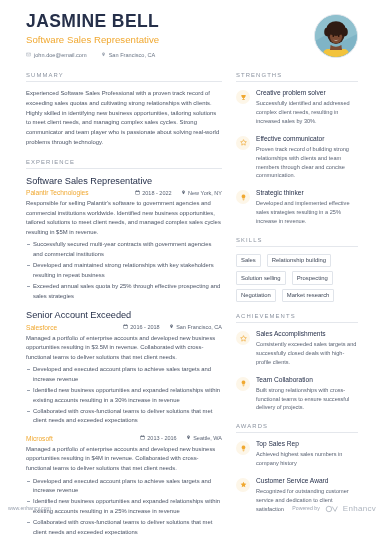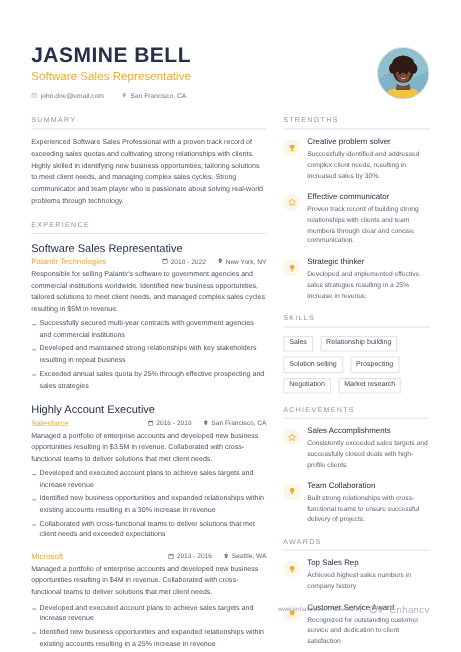--- a/index.html
+++ b/index.html
@@ -6,21 +6,21 @@
   html, body {
     width: 384px; height: 543px;
     background: #ffffff;
     font-family: "Liberation Sans", sans-serif;
     color: #2f3a4e;
     overflow: hidden;
   }
   .page { position: relative; width: 384px; height: 543px; background: #fff; }
 
   
-  .header { display: flex; align-items: center; padding: 37px 26px 0 26px; }
+  .header { display: flex; align-items: flex-end; padding: 12px 26px 0 26px; }
   .header-left { flex: 1; min-width: 0; }
   .name {
     font-size: 17.5px; font-weight: bold; letter-spacing: .4px;
     color: #26304a; line-height: 1.1;
   }
   .role {
     font-size: 9.6px; color: #f0a830; margin-top: 3px; letter-spacing: .05px;
   }
   .contacts { display: flex; gap: 14px; margin-top: 7px; flex-wrap: wrap; }
   .contact { display: flex; align-items: center; gap: 3px; font-size: 5.6px; color: #6b7686; }
@@ -78,22 +78,22 @@
   .skills { display: flex; flex-wrap: wrap; gap: 4px 6px; }
   .skill {
     font-size: 5.9px; color: #3f4859; padding: 2.5px 4px;
     border: 1px solid #e0e4ea; border-radius: 1px; background: #fff;
     line-height: 1.1;
   }
 
   
   .footer {
     position: absolute; left: 0; right: 0; bottom: 26px;
-    display: flex; align-items: center; justify-content: flex-end;
-    padding: 0 26px;
+    display: flex; align-items: center; justify-content: space-between;
+    padding: 0 8px;
   }
   .footer-url { font-size: 5.2px; color: #9aa2af; }
   .footer-right { display: flex; align-items: center; gap: 5px; }
   .powered { font-size: 5.2px; color: #9aa2af; }
   .brand { font-size: 8px; color: #aeb5bf; letter-spacing: .3px; }
 </style>
 </head>
 <body>
 
 <div class="page">
@@ -183,21 +183,21 @@
           </div>
           <div class="job-desc">Responsible for selling Palantir's software to government agencies and commercial institutions worldwide. Identified new business opportunities, tailored solutions to meet client needs, and managed complex sales cycles resulting in $5M in revenue.</div>
           <ul class="bullets">
             <li>Successfully secured multi-year contracts with government agencies and commercial institutions</li>
             <li>Developed and maintained strong relationships with key stakeholders resulting in repeat business</li>
             <li>Exceeded annual sales quota by 25% through effective prospecting and sales strategies</li>
           </ul>
         </div>
 
         <div class="job">
-          <div class="job-title">Highly Account Executive</div>
+          <div class="job-title">Senior Account Exceeded</div>
           <div class="job-meta">
             <span class="company">Salesforce</span>
             <span class="meta-bit">
               <span><svg width="5" height="5" viewBox="0 0 12 12">
                     <rect x="1" y="2" width="10" height="9" rx="1" fill="#5b6475"></rect>
                     <rect x="2" y="4.4" width="8" height="5.6" fill="#fff"></rect>
                     <rect x="3" y=".8" width="1.2" height="2.2" fill="#5b6475"></rect>
                     <rect x="7.8" y=".8" width="1.2" height="2.2" fill="#5b6475"></rect>
                   </svg></span>
               <span>2016 - 2018</span>

